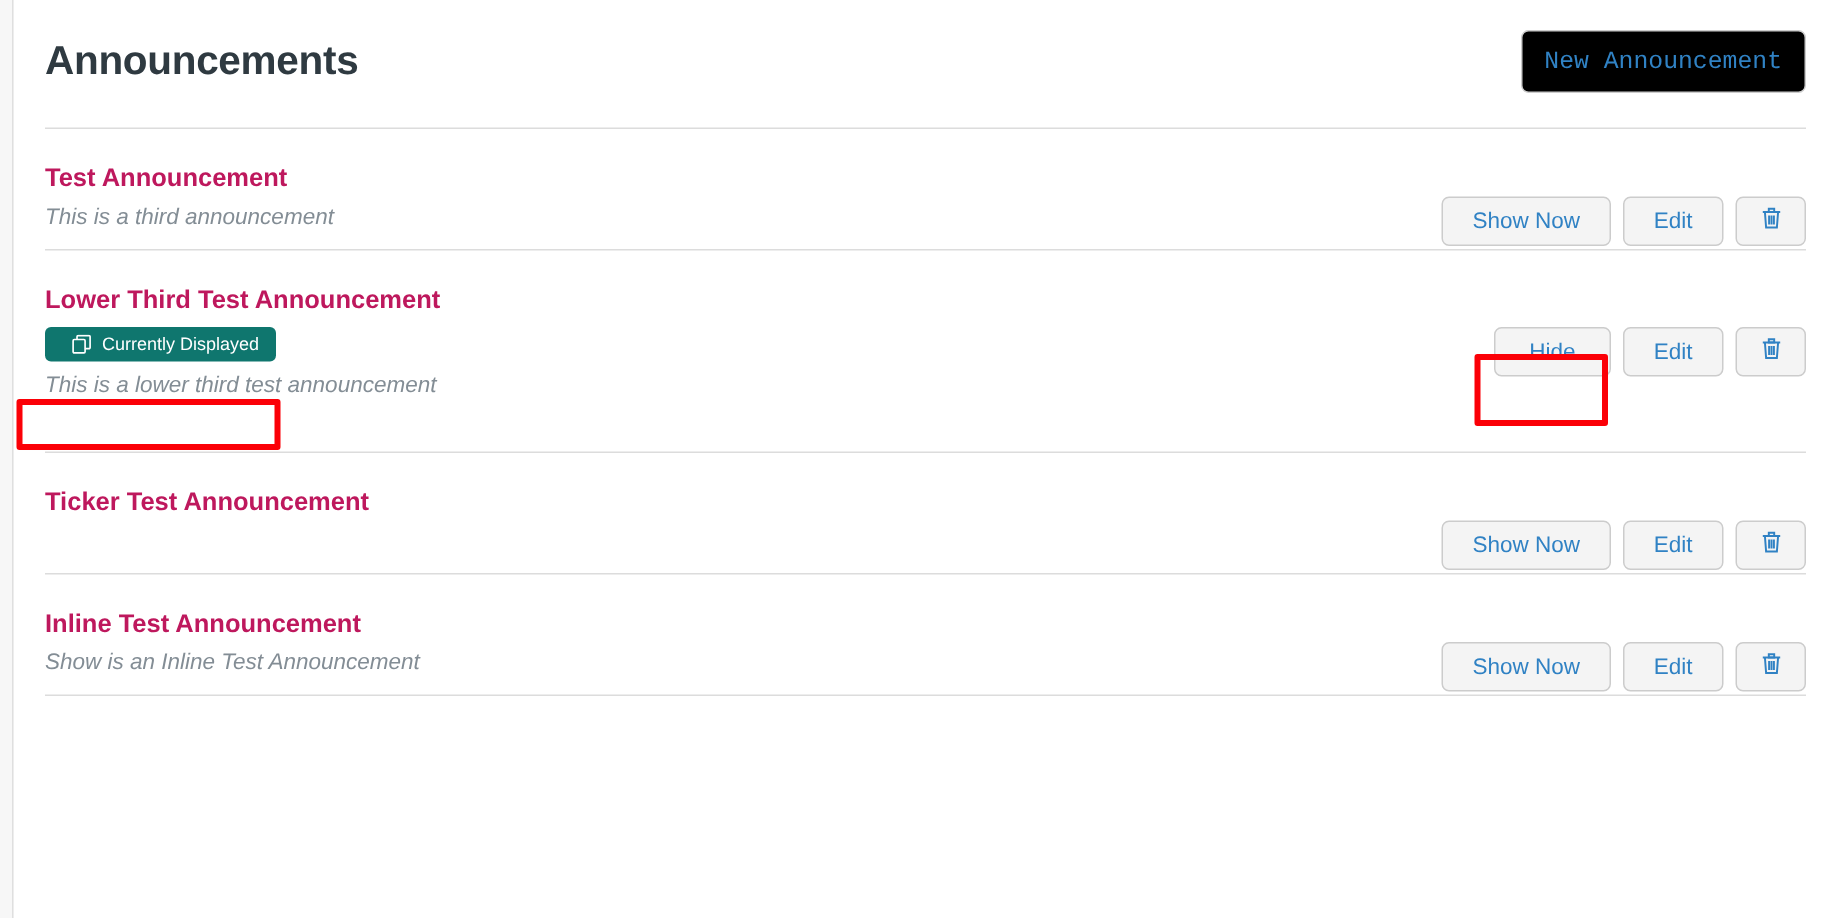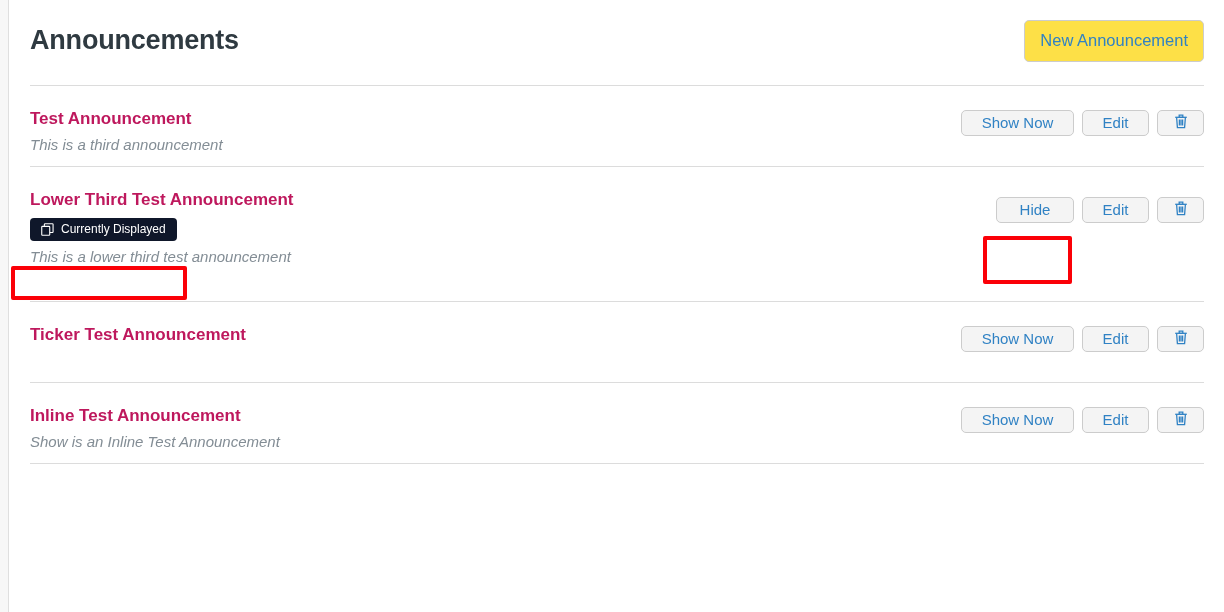--- a/index.html
+++ b/index.html
@@ -51,23 +51,23 @@
     letter-spacing: -0.2px;
     line-height: 1;
     margin: 0;
   }
   .new-announcement-btn {
     position: absolute;
     right: 0;
     top: 16px;
     padding: 10px 15px;
     font-size: 16.5px;
-    font-family: Liberation Sans, sans-serif;
+    font-family: Liberation Mono, monospace;
     color: #3082c4;
-    background: #fde047;
+    background: #000000;
     border: 1px solid #cccccc;
     border-radius: 5px;
     cursor: pointer;
     line-height: 1.2;
   }
 
   
   .announcement-list {
     margin: 0 20px;
   }
@@ -104,22 +104,22 @@
     line-height: 1.15;
     white-space: nowrap;
   }
 
   
   .status-badge {
     display: inline-flex;
     align-items: center;
     gap: 7px;
     margin-top: 8px;
-    padding: 5px 11px 5px 11px;
-    background: #0f172a;
+    padding: 5px 11px 5px 18px;
+    background: #0f766e;
     border-radius: 4px;
     color: #ffffff;
     font-size: 12px;
     line-height: 1;
     white-space: nowrap;
   }
   .status-badge .badge-icon { display: inline-flex; }
   .badge-wrap { display: inline-block; position: relative; }
 
   
@@ -140,21 +140,22 @@
     color: #3082c4;
     font-family: "Liberation Sans", sans-serif;
     font-size: 15px;
     line-height: 1.2;
     padding: 7px 14px;
     cursor: pointer;
     display: inline-flex;
     align-items: center;
     justify-content: center;
     box-sizing: border-box;
-    height: 26px;
+    height: 33px;
+    margin-top: 21px;
   }
   .action-btn.toggle-btn  { min-width: 113px; }
   .action-btn.toggle-btn.is-hide { min-width: 78px; }
   .action-btn.edit-btn    { min-width: 67px; }
   .action-btn.delete-btn  { min-width: 47px; padding: 6px 12px; }
 
   
   .annotation-box {
     position: absolute;
     border: 4px solid #fb0007;

